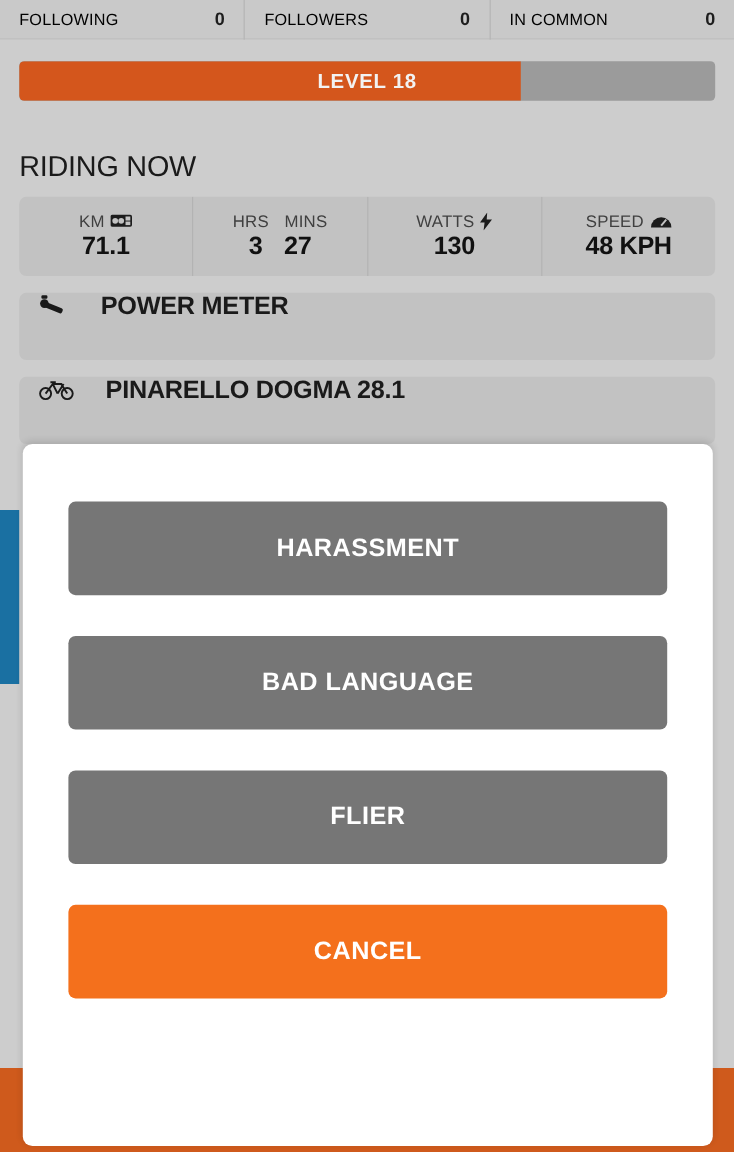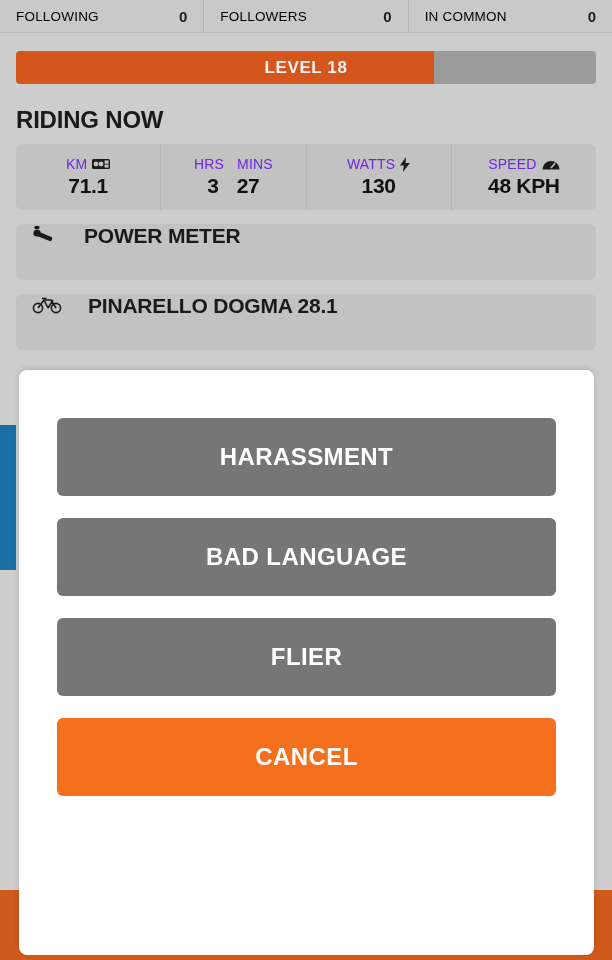--- a/index.html
+++ b/index.html
@@ -35,35 +35,35 @@
     position:absolute; left:0; top:0; bottom:0;
     background:#d4561c; border-radius:4px 0 0 4px;
   }
   .level-text {
     position:absolute; inset:0; display:flex; align-items:center; justify-content:center;
     color:#f2f2f2; font-size:17px; font-weight:bold; letter-spacing:.6px;
   }
 
   .section-title {
     padding:8px 16px 10px 16px;
-    font-size:24px; font-weight:bold; letter-spacing:-.2px; color:#1a1a1a;
+    font-size:24px; font-weight:normal; letter-spacing:-.2px; color:#1a1a1a;margin-top:20px;
   }
 
   .stats-row {
     margin:0 16px; height:66px; display:flex;
     background:#c2c2c2; border-radius:6px; overflow:hidden;
   }
   .stat {
     flex:1; display:flex; flex-direction:column;
     align-items:center; justify-content:center;
     border-right:1px solid #b3b3b3;
   }
   .stat:last-child { border-right:none; }
   .stat-label {
-    font-size:14px; color:#6d28d9; letter-spacing:.2px;
+    font-size:14px; color:#404040; letter-spacing:.2px;
     display:flex; align-items:center; gap:5px; margin-bottom:2px;
   }
   .stat-label .sub { display:inline-flex; gap:13px; }
   .stat-value {
     font-size:21px; font-weight:bold; color:#111; letter-spacing:-.3px;
     display:flex; gap:18px;
   }
 
   .equip-row {
     margin:14px 16px 0 16px; height:56px;
@@ -81,23 +81,23 @@
     background:#ffffff; border-radius:8px; overflow:hidden;
     box-shadow:0 -2px 6px rgba(0,0,0,.12);
   }
   .modal-header {
     height:82px; background:#767676;
     display:flex; align-items:center; justify-content:center;
   }
   .modal-title { color:#fff; font-size:22px; font-weight:bold; letter-spacing:.4px; }
   .modal-body { padding:48px 38px 0 38px; }
   .opt-btn {
-    display:block; width:100%; height:78px; margin-bottom:22px;
+    display:block; width:100%; height:78px; margin-bottom:34px;
     background:#767676; border:none; border-radius:6px;
-    color:#fff; font-size:24px; font-weight:bold; letter-spacing:.4px;
+    color:#fff; font-size:21px; font-weight:bold; letter-spacing:.4px;
     font-family:"Liberation Sans", sans-serif; cursor:pointer;
   }
   .opt-btn.cancel { background:#f4701c; }
 
   .icon { display:inline-block; line-height:0; }
 </style>
 </head>
 <body>
 
 <div class="screen">

